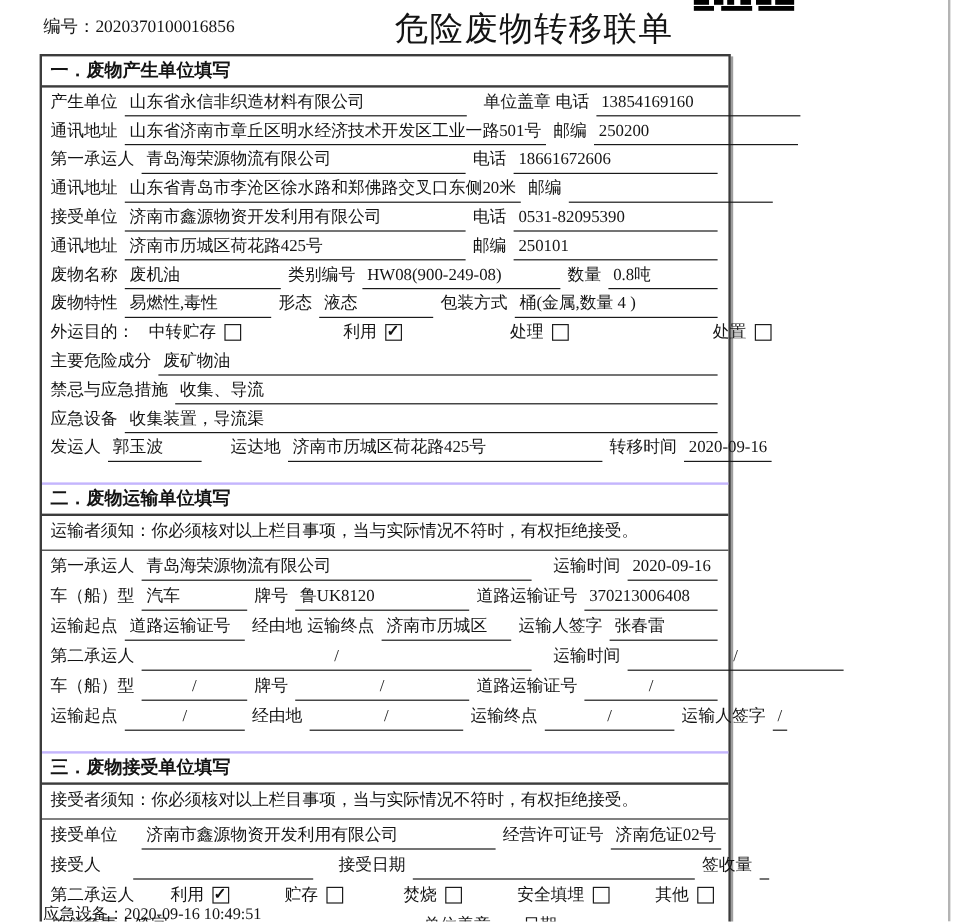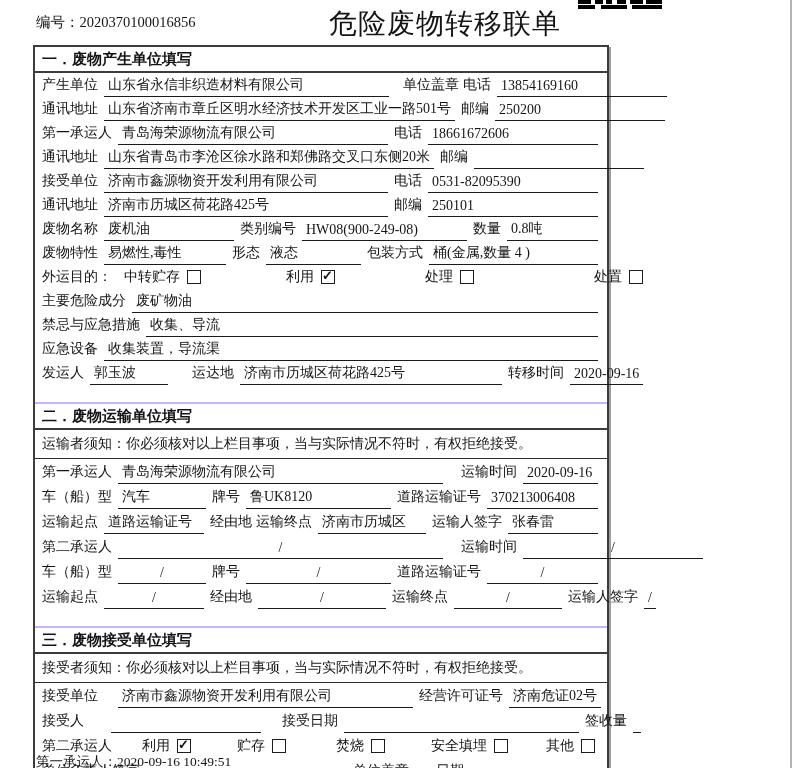--- a/index.html
+++ b/index.html
@@ -285,15 +285,15 @@
     <span class="l">单位负责人签字</span>
     <span class="v" style="width:145px;margin-left:45px;"></span>
     <span class="l" style="margin-left:15px;">单位盖章</span>
     <span class="sp"></span>
     <span class="l">日期</span>
     <span class="v" style="width:128px;"></span>
   </div>
 
 </div>
 
-<div class="print-time"><span>第一承运人：</span><span>2020-09-16 10:49:51</span></div>
+<div class="print-time"><span>应急设备：</span><span>2020-09-16 10:49:51</span></div>
 
 <div class="page-edge"></div>
 
 </body></html>

